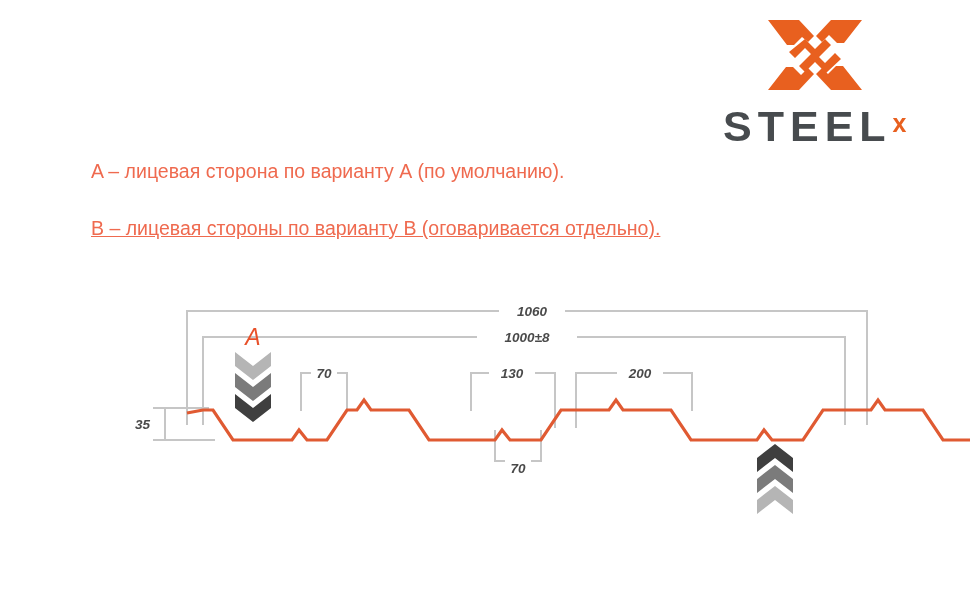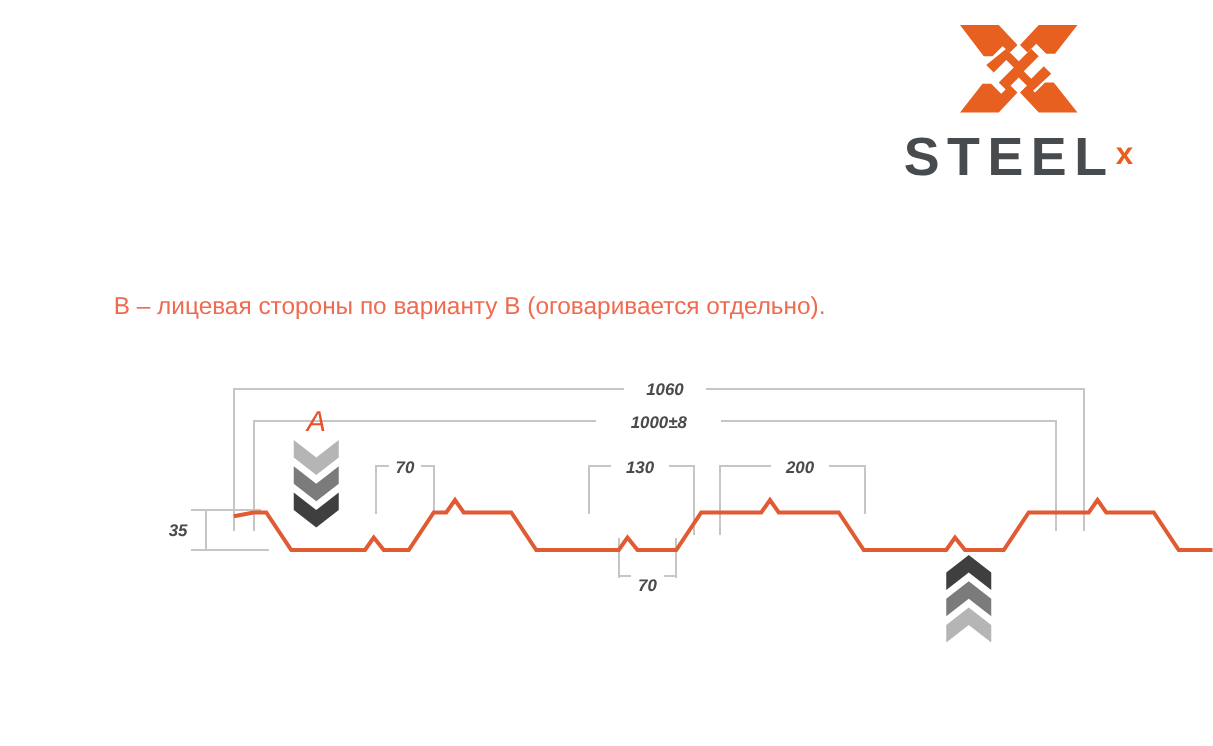--- a/index.html
+++ b/index.html
@@ -65,21 +65,21 @@
   .desc-line {
     position: absolute;
     left: 54px;
     font-size: 19.5px;
     color: #ef6a4f;
     font-family: "Liberation Sans", sans-serif;
     white-space: nowrap;
     letter-spacing: 0px;
   }
   #desc-line-a { top: 160px; }
-  #desc-line-b { top: 234px; }
+  #desc-line-b { top: 217px; text-decoration: underline; }
 
   
   #drawing {
     position: absolute;
     left: 0px;
     top: 280px;
     width: 970px;
     height: 290px;
     font-style: italic;
   }
@@ -117,20 +117,21 @@
 
           <path d="M38,21 L48,31 L58,21 L64,27 L52,39 L58,45 L68,35 L74,41 L59,55 L48,44 L38,54 L32,48 L44,36 L38,30 L28,40 L22,34 Z"></path>
         </g>
       </svg>
     </div>
     <div id="logo-wordmark">
       <span id="logo-steel-text">STEEL</span><span id="logo-x-text">x</span>
     </div>
   </div>
 
+  <div id="desc-line-a" class="desc-line">A – лицевая сторона по варианту А (по умолчанию).</div>
   <div id="desc-line-b" class="desc-line">B – лицевая стороны по варианту B (оговаривается отдельно).</div>
 
   <div id="drawing">
     <svg viewBox="0 0 970 290" width="970" height="290" xmlns="http://www.w3.org/2000/svg">
 
       <g stroke="#c6c6c6" stroke-width="1.4" fill="none" shape-rendering="crispEdges">
 
         <line x1="150" y1="30" x2="150" y2="145"></line>
         <line x1="830" y1="30" x2="830" y2="145"></line>
         <line x1="150" y1="31" x2="462" y2="31"></line>

